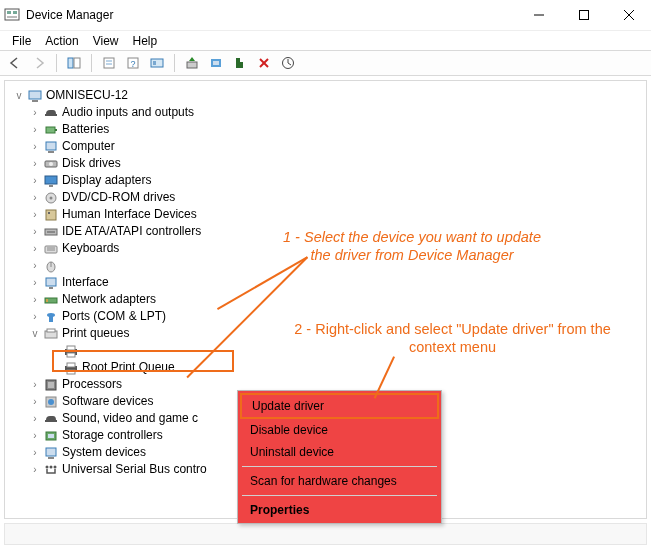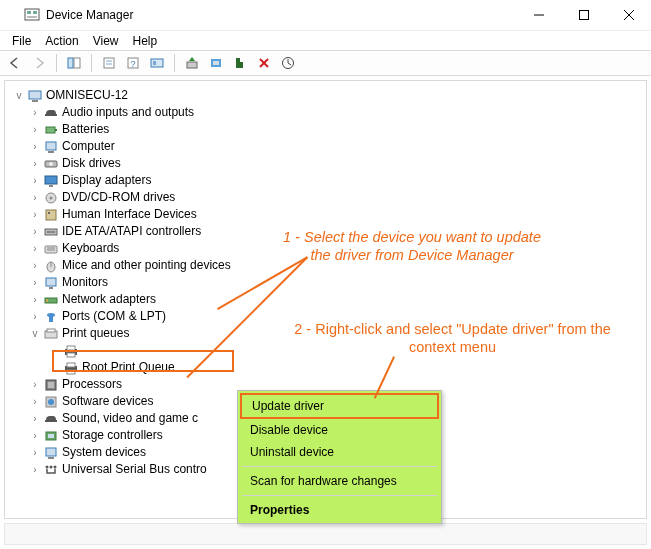--- a/index.html
+++ b/index.html
@@ -10,21 +10,21 @@
     font-family:"Segoe UI", Tahoma, sans-serif;
     font-size:12px;
     color:#000;
     position:relative;
     overflow:hidden;
   }
   
   .titlebar {
     height:30px; display:flex; align-items:center;
     border-bottom:1px solid transparent;
-    padding-left:24px;
+    padding-left:4px;
   }
   .titlebar .appicon { width:16px; height:16px; margin-right:6px; }
   .titlebar .title { font-size:12px; }
   .winbtns { margin-left:auto; display:flex; }
   .winbtn { width:45px; height:30px; display:flex; align-items:center; justify-content:center; }
   .menubar {
     height:20px; display:flex; align-items:center; gap:2px;
     padding:0 6px; border-top:1px solid #eee;
   }
   .menubar span { padding:2px 6px; }
@@ -48,21 +48,21 @@
   .twisty { width:12px; text-align:center; font-size:10px; color:#777; }
   .icon { width:16px; height:16px; margin:0 3px 0 2px; flex-shrink:0; }
   .lbl {}
   .selected { background:#cde8ff; border:1px dotted #69a8d8; padding:0 1px; }
   .ind1 { padding-left:4px; }
   .ind2 { padding-left:20px; }
   .ind3 { padding-left:40px; }
   
   .ctxmenu {
     position:absolute; left:237px; top:390px; width:205px;
-    background:#bef264; border:1px solid #bababa;
+    background:#ef4444; border:1px solid #bababa;
     box-shadow:2px 2px 4px rgba(0,0,0,.2);
     padding:2px;
     font-size:12px;
   }
   .ctxitem { padding:4px 10px; }
   .ctxhi { border:2px solid #ef6c1a; }
   .ctxsep { height:1px; background:#d0d0d0; margin:3px 2px; }
   .bold { font-weight:700; }
   
   .anno { position:absolute; color:#ef6c1a; font-size:14.5px; font-weight:500; text-align:center; line-height:18px; }
@@ -297,31 +297,30 @@
         <span class="lbl">Keyboards</span>
       </div>
       <div class="row ind2">
         <span class="twisty">›</span>
         <span class="icon">
           <svg width="16" height="16">
             <ellipse cx="8" cy="9" rx="4" ry="5" fill="#ddd" stroke="#888"></ellipse>
             <line x1="8" y1="4" x2="8" y2="9" stroke="#888"></line>
           </svg>
         </span>
-        <span class="lbl">Mice and other pointing devices</span>
       </div>
       <div class="row ind2">
         <span class="twisty">›</span>
         <span class="icon">
           <svg width="16" height="16">
             <rect x="3" y="3" width="10" height="8" fill="#cde" stroke="#3a7db5"></rect>
             <rect x="6" y="12" width="4" height="2" fill="#888"></rect>
           </svg>
         </span>
-        <span class="lbl">Monitors</span>
+        <span class="lbl">Interface</span>
       </div>
       <div class="row ind2">
         <span class="twisty">›</span>
         <span class="icon">
           <svg width="16" height="16">
             <rect x="2" y="6" width="12" height="5" fill="#6aa86a" stroke="#3a7a3a"></rect>
             <rect x="3" y="7" width="2" height="3" fill="#cda24a"></rect>
           </svg>
         </span>
         <span class="lbl">Network adapters</span>

